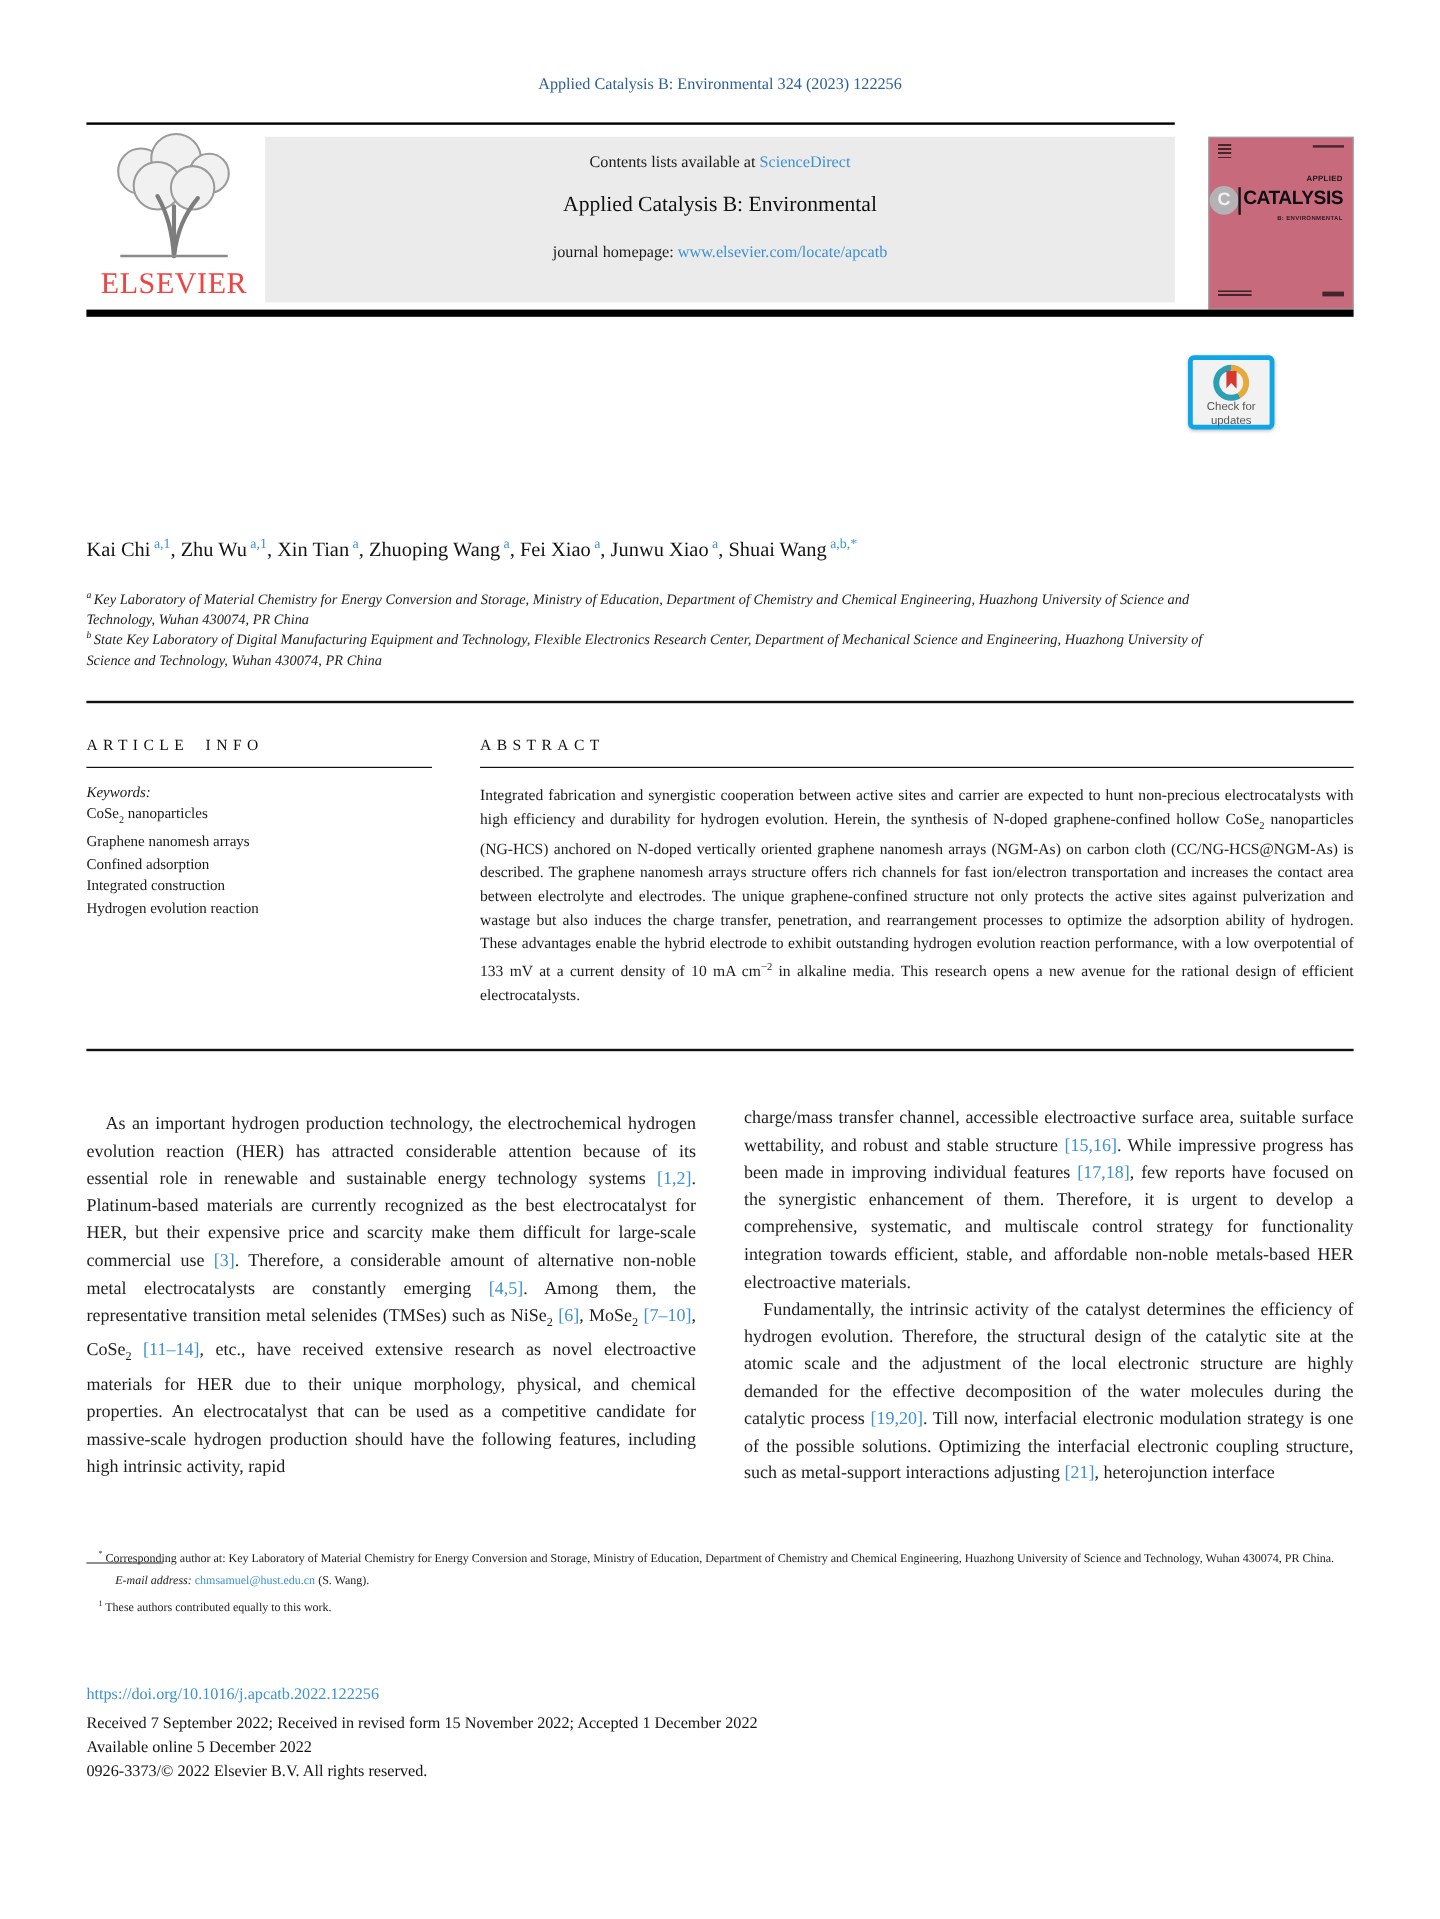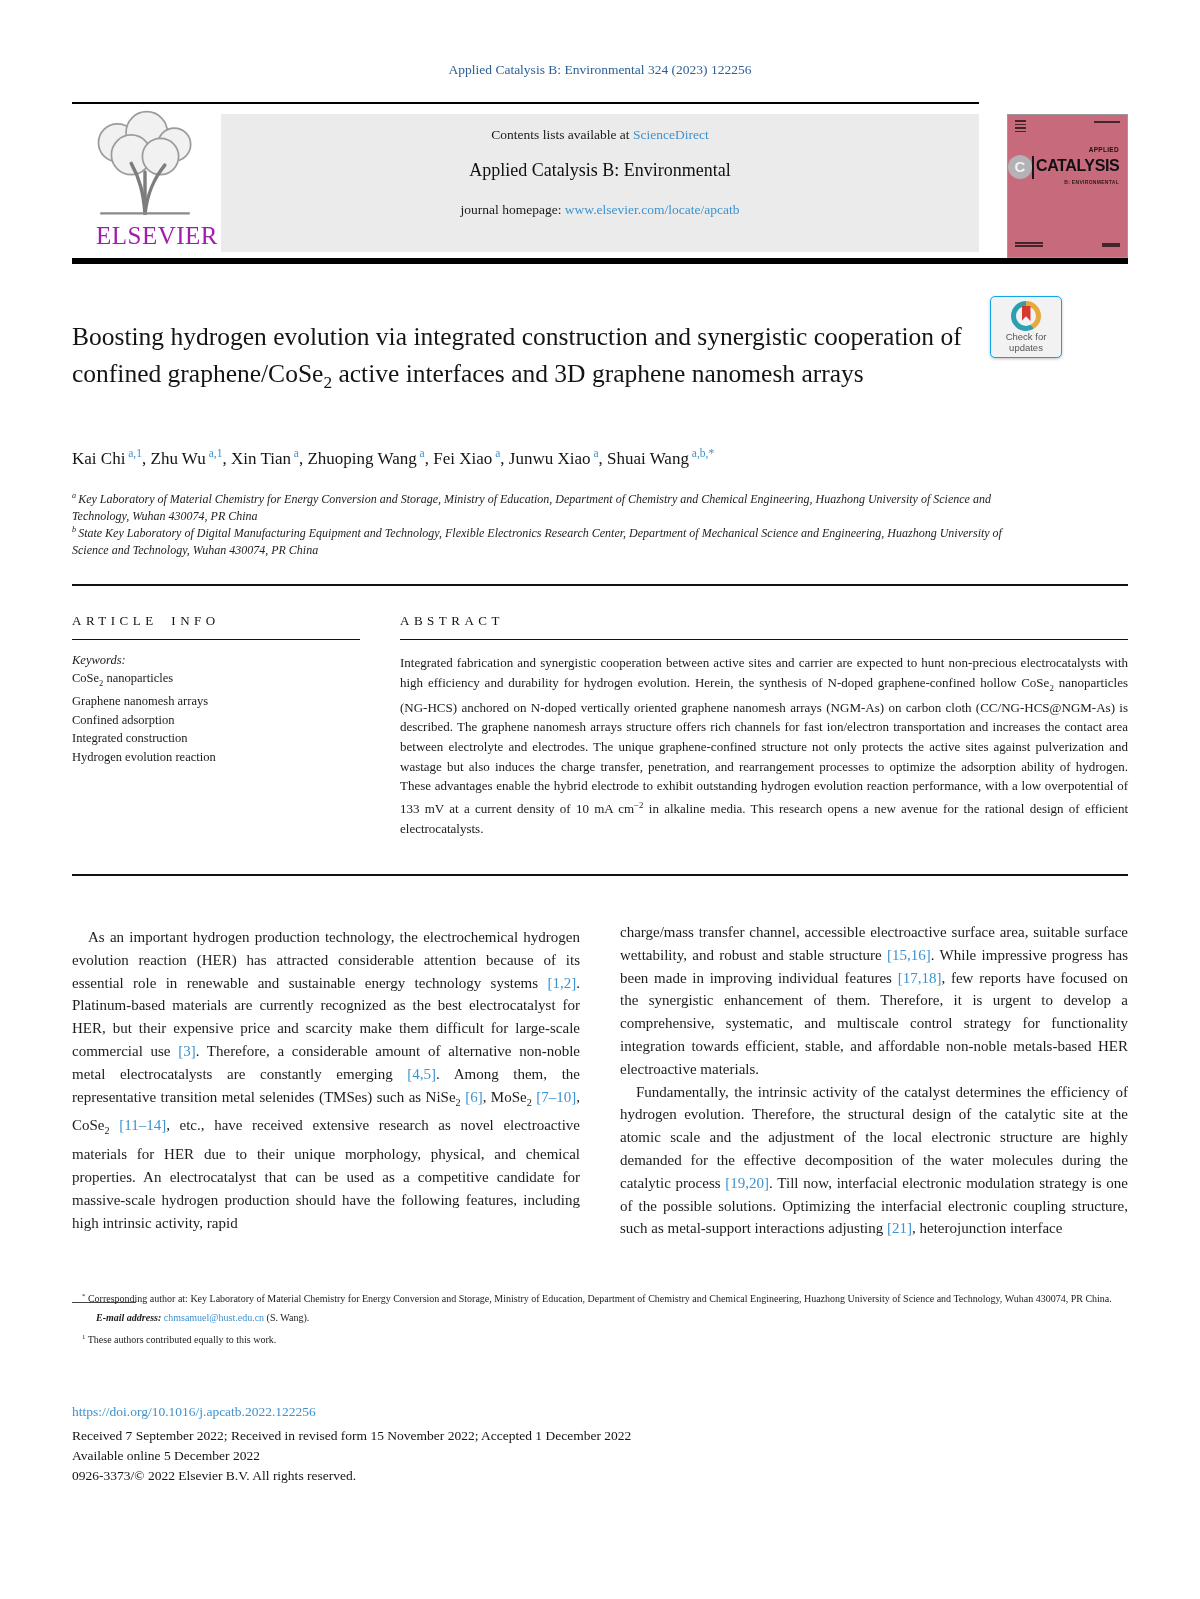--- a/index.html
+++ b/index.html
@@ -7,21 +7,21 @@
   body { width:1200px; height:1599px; font-family:"Liberation Serif","DejaVu Serif",serif; color:#1a1a1a; }
   .page { position:relative; width:1200px; height:1599px; background:#fff; overflow:hidden; }
 
   
   .journal-ref { position:absolute; top:62px; left:0; width:100%; text-align:center;
                  font-size:13.5px; color:#2d6096; }
 
   
   .top-rule { position:absolute; top:102px; left:72px; width:907px; height:2px; background:#000; }
   .elsevier { position:absolute; left:72px; top:110px; width:146px; height:146px; text-align:center; }
-  .els-word { font-size:25px; color:#a21caf; letter-spacing:0.5px; margin-top:-4px;text-align:right; }
+  .els-word { font-size:25px; color:#ef4444; letter-spacing:0.5px; margin-top:-4px; }
   .head-box { position:absolute; left:221px; top:114px; width:758px; height:138px; background:#ebebeb; text-align:center; }
   .contents-line { padding-top:13px; font-size:13.5px; color:#1a1a1a; }
   .jtitle { margin-top:17px; font-size:18px; color:#111; }
   .homepage { margin-top:21px; font-size:13.5px; color:#1a1a1a; }
 
   
   .cover { position:absolute; left:1007px; top:114px; width:121px; height:144px; background:#c76b7c; border:1px solid #9a9a9a; }
   .cover-mark-tl { position:absolute; top:5px; left:7px; width:11px; height:13px;
                    background:repeating-linear-gradient(#42262c 0 1.5px, transparent 1.5px 3.5px); }
   .cover-mark-tr { position:absolute; top:6px; right:7px; width:26px; height:2px; background:#42262c; }
@@ -32,21 +32,21 @@
   .cover-catalysis { position:absolute; top:42px; left:28px; font:bold 16px "Liberation Sans",sans-serif; color:#101014; letter-spacing:-0.4px; }
   .cover-sub { position:absolute; top:64px; right:8px; font:bold 5px "Liberation Sans",sans-serif; color:#2a1a1e; letter-spacing:0.3px; }
   .cover-mark-bl { position:absolute; bottom:10px; left:7px; width:28px; height:5px;
                    background:repeating-linear-gradient(#42262c 0 1.5px, transparent 1.5px 3px); }
   .cover-mark-br { position:absolute; bottom:10px; right:7px; width:18px; height:4px; background:#42262c; }
 
   .thick-rule { position:absolute; top:258px; left:72px; width:1056px; height:6px; background:#000; }
 
   
   .check-badge { position:absolute; left:990px; top:296px; width:72px; height:62px; background:#f2f2f2;
-                 border:1px solid #0ea5e9; border-radius:5px; box-shadow:0 1px 3px rgba(0,0,0,.25); text-align:center; }
+                 border:4px solid #0ea5e9; border-radius:5px; box-shadow:0 1px 3px rgba(0,0,0,.25); text-align:center; }
   .ring { position:relative; width:30px; height:30px; border-radius:50%; margin:4px auto 1px;
           background:conic-gradient(#e7a93a 0deg 150deg, #2d9fb3 150deg 360deg); }
   .ring::after { content:''; position:absolute; inset:5px; background:#f2f2f2; border-radius:50%; }
   .bookmark { position:absolute; left:10.5px; top:5px; width:9px; height:15px; background:#d63a2f; z-index:2;
               clip-path:polygon(0 0,100% 0,100% 100%,50% 68%,0 100%); }
   .badge-text { font-family:"Liberation Sans",sans-serif; font-size:9.5px; line-height:10.5px; color:#555; }
 
   
   .title { position:absolute; left:72px; top:318px; width:910px; font-weight:normal;
            font-size:25.5px; line-height:37px; color:#141414; }
@@ -83,21 +83,21 @@
 
   
   .doi { position:absolute; left:72px; top:1404px; font-size:13.5px; color:#3d92cf; text-decoration:none; cursor:pointer; }
   .footer-meta { position:absolute; left:72px; top:1426px; width:1056px; font-size:13.5px; line-height:19.8px; color:#141414; }
 
   
   .rt-l   { color:#3d92cf; }
   .rt-sub { font-size:68%; vertical-align:sub; }
   .rt-sup { font-size:68%; vertical-align:super; }
   .rt-supl{ font-size:68%; vertical-align:super; color:#3d92cf; }
-  .rt-i   { font-style:italic;font-weight:bold; }
+  .rt-i   { font-style:italic; }
 </style>
 </head>
 <body>
 
 <div class="page">
 
   <div class="journal-ref">Applied Catalysis B: Environmental 324 (2023) 122256</div>
 
   <div class="top-rule"></div>
 
@@ -140,21 +140,20 @@
 
   <div class="thick-rule"></div>
 
   <div class="check-badge">
     <div class="ring">
       <div class="bookmark"></div>
     </div>
     <div class="badge-text">Check for updates</div>
   </div>
 
-  <h1 class="title"><span>Boosting hydrogen evolution via integrated construction and synergistic cooperation of confined graphene/CoSe</span><span class="rt-sub">2</span><span> active interfaces and 3D graphene nanomesh arrays</span></h1>
 
   <div class="authors"><span>Kai Chi</span><span class="rt-supl"> a,1</span><span>, Zhu Wu</span><span class="rt-supl"> a,1</span><span>, Xin Tian</span><span class="rt-supl"> a</span><span>, Zhuoping Wang</span><span class="rt-supl"> a</span><span>, Fei Xiao</span><span class="rt-supl"> a</span><span>, Junwu Xiao</span><span class="rt-supl"> a</span><span>, Shuai Wang</span><span class="rt-supl"> a,b,*</span></div>
 
   <div class="affil affil-a"><span class="rt-sup">a </span><span>Key Laboratory of Material Chemistry for Energy Conversion and Storage, Ministry of Education, Department of Chemistry and Chemical Engineering, Huazhong University of Science and Technology, Wuhan 430074, PR China</span></div>
   <div class="affil affil-b"><span class="rt-sup">b </span><span>State Key Laboratory of Digital Manufacturing Equipment and Technology, Flexible Electronics Research Center, Department of Mechanical Science and Engineering, Huazhong University of Science and Technology, Wuhan 430074, PR China</span></div>
 
   <div class="rule-affil"></div>
 
   <div class="info-col">
     <div class="sec-head">ARTICLE INFO</div>

